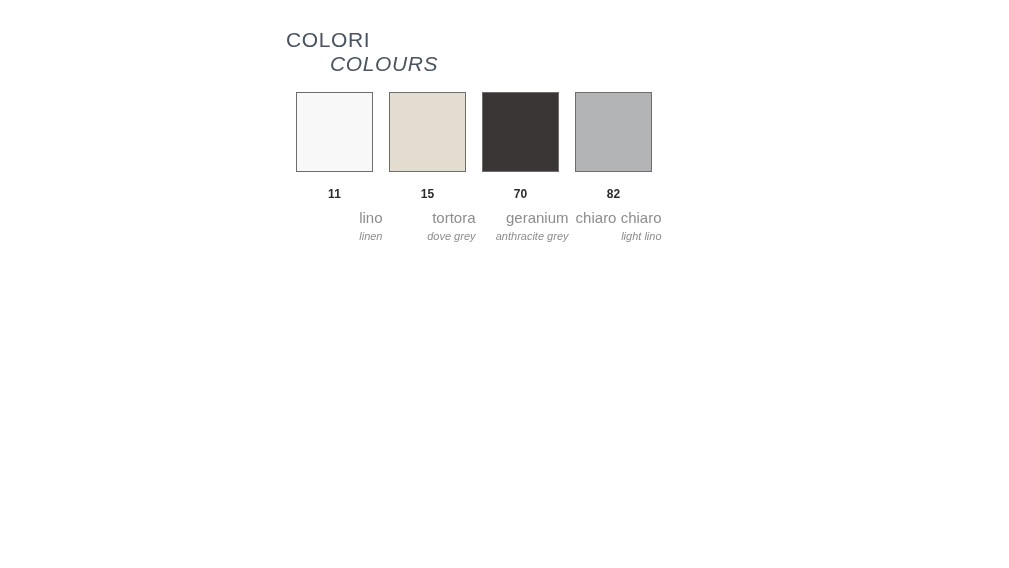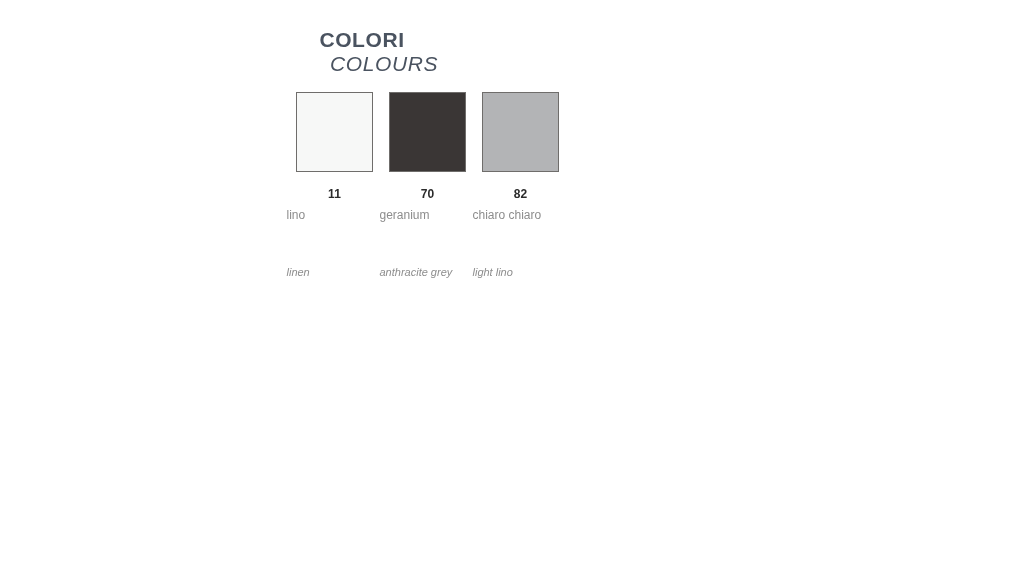--- a/index.html
+++ b/index.html
@@ -26,25 +26,24 @@
   .title-block {
     position: absolute;
     left: 286px;
     top: 29px;
     line-height: 1.0;
   }
   .title-it {
     font-size: 21px;
     letter-spacing: 0.6px;
     color: #4a5360;
-    font-weight: 700;
+    font-weight: 400;
     font-style: normal;
     display: block;
     margin-bottom: 3px;
-    text-align: center;
   }
   .title-en {
     font-size: 21px;
     letter-spacing: 0.6px;
     color: #4a5360;
     font-weight: 400;
     font-style: italic;
     display: block;
     margin-left: 44px;
   }
@@ -74,37 +73,36 @@
     margin-top: 16px;
     font-size: 12px;
     font-weight: bold;
     color: #2b2b2b;
     letter-spacing: 0.2px;
     line-height: 1.1;
     text-align: center;
   }
   .chip-name-it {
     margin-top: 6px;
-    font-size: 12px;
+    font-size: 15px;
     font-weight: 400;
     font-style: normal;
     color: #8d8d8d;
     line-height: 1.45;
-    text-align: left;
+    text-align: right;
     width: 96px;
   }
   .chip-name-en {
     font-size: 11px;
     font-weight: 400;
     font-style: italic;
     color: #8d8d8d;
     line-height: 1.45;
-    text-align: left;
+    text-align: right;
     width: 96px;
-    margin-top: 40px;
   }
 </style>
 </head>
 <body>
 
 <div id="page">
 
   <div class="title-block">
     <span class="title-it" style="color: rgb(74, 83, 96);">COLORI</span>
     <span class="title-en" style="color: rgb(74, 83, 96);">COLOURS</span>
@@ -112,20 +110,26 @@
 
   <div class="swatch-row">
 
     <div class="swatch-cell">
       <div class="chip" style="background-color: rgb(247, 248, 247); border-color: rgb(111, 109, 107);"></div>
       <div class="chip-code" style="color: rgb(43, 43, 43);">11</div>
       <div class="chip-name-it" style="color: rgb(141, 141, 141);">lino</div>
       <div class="chip-name-en" style="color: rgb(141, 141, 141);">linen</div>
     </div>
 
+    <div class="swatch-cell">
+      <div class="chip" style="background-color: rgb(226, 221, 208); border-color: rgb(111, 109, 107);"></div>
+      <div class="chip-code" style="color: rgb(43, 43, 43);">15</div>
+      <div class="chip-name-it" style="color: rgb(141, 141, 141);">tortora</div>
+      <div class="chip-name-en" style="color: rgb(141, 141, 141);">dove grey</div>
+    </div>
 
 
     <div class="swatch-cell">
       <div class="chip" style="background-color: rgb(58, 54, 53); border-color: rgb(111, 109, 107);"></div>
       <div class="chip-code" style="color: rgb(43, 43, 43);">70</div>
       <div class="chip-name-it" style="color: rgb(141, 141, 141);">geranium</div>
       <div class="chip-name-en" style="color: rgb(141, 141, 141);">anthracite grey</div>
     </div>
 
     <div class="swatch-cell">

